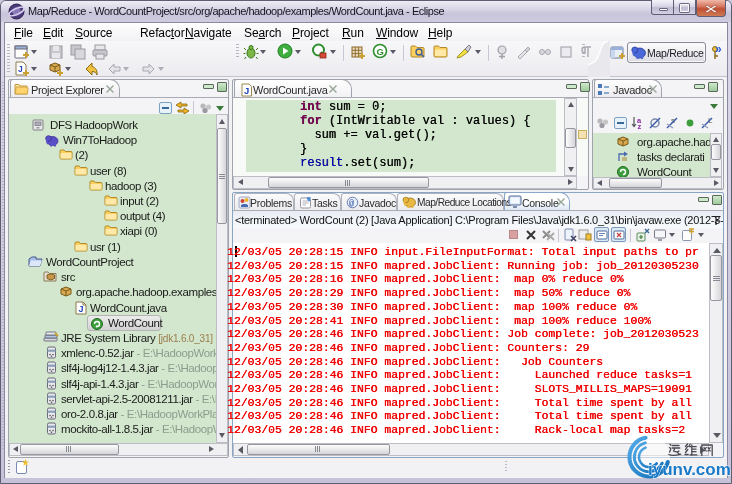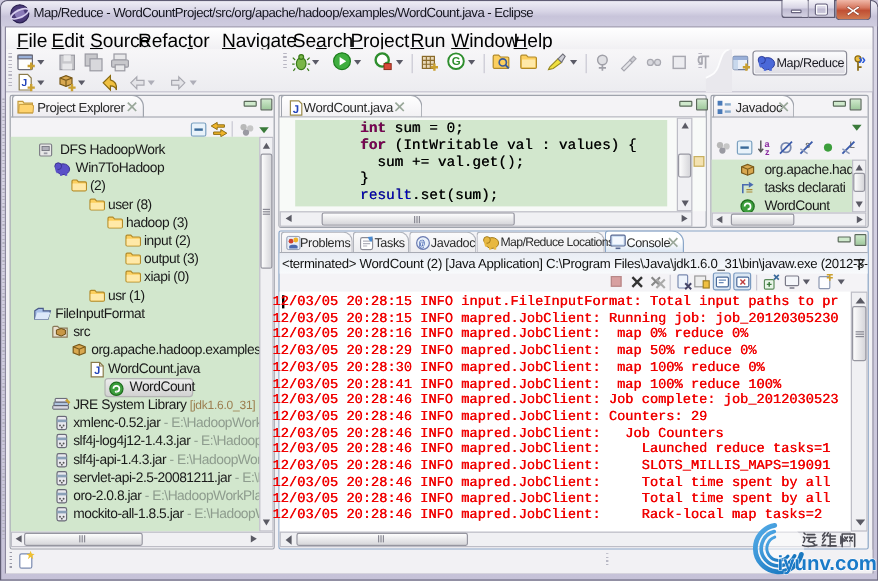--- a/index.html
+++ b/index.html
@@ -21,21 +21,21 @@
 .winbtn { position:absolute; top:0px; height:15px; border:1px solid #5f5c73; border-top:none;
   background:linear-gradient(#f5f4f9 0%,#d9d6e6 45%,#bfbbd2 55%,#d4d1e2 100%); }
 .winbtn.min { left:651px; width:23px; border-radius:0 0 0 3px; }
 .winbtn.max { left:674px; width:22px; border-left:none; }
 .winbtn.close { left:696px; width:30px; height:17px; border-radius:0 0 4px 4px;
   background:linear-gradient(#f0b8a8 0%,#d67860 40%,#c04f33 55%,#d07a52 100%); }
 
 
 #menubar { position:absolute; left:5px; top:23px; width:722px; height:18px;
   background:linear-gradient(#ffffff,#f1f0f3); color:#000; }
-#menubar span { position:absolute; top:3px; font-size:16px; letter-spacing:-0.1px; }
+#menubar span { position:absolute; top:3px; font-size:12px; letter-spacing:-0.1px; }
 u { text-decoration:underline; }
 
 
 #toolbar { position:absolute; left:5px; top:41px; width:722px; height:36px;
   background:linear-gradient(#f7f6f8,#ececf0); border-bottom:1px solid #c4c2cf; }
 .ticon { position:absolute; width:16px; height:16px; }
 .tsep { position:absolute; width:1px; height:16px; background:#c9c7d3; }
 .drop { position:absolute; width:0; height:0; border-left:3px solid transparent;
   border-right:3px solid transparent; border-top:4px solid #5a5a66; }
 .drop.dis { border-top-color:#aeaeb8; }
@@ -82,21 +82,21 @@
 <div class="abs" style="left:659px;top:8px;width:9px;height:3px;background:#fdfdfe;border:1px solid #6a6680;border-radius:1px"></div>
 <div class="abs" style="left:680px;top:4px;width:9px;height:8px;border:1px solid #fdfdfe;box-shadow:0 0 0 1px #6a6680;border-radius:1px"></div>
 <svg class="abs" style="left:705px;top:4px" width="12" height="10" viewBox="0 0 12 10">
  <path d="M2 1 L6 4 L10 1 L11.5 2.5 L7.5 5 L11.5 7.5 L10 9 L6 6 L2 9 L0.5 7.5 L4.5 5 L0.5 2.5 Z" fill="#fff" stroke="#8a3a2a" stroke-width="0.6"></path>
 </svg>
 <div id="client"></div>
 <div id="menubar">
  <span style="left:9px"><u>F</u>ile</span>
  <span style="left:38px"><u>E</u>dit</span>
  <span style="left:70px"><u>S</u>ource</span>
- <span style="left:110px">Refac<u>t</u>or</span>
+ <span style="left:135px">Refac<u>t</u>or</span>
  <span style="left:180px"><u>N</u>avigate</span>
  <span style="left:239px">Se<u>a</u>rch</span>
  <span style="left:287px"><u>P</u>roject</span>
  <span style="left:337px"><u>R</u>un</span>
  <span style="left:371px"><u>W</u>indow</span>
  <span style="left:423px"><u>H</u>elp</span>
 </div>
 <div id="toolbar"></div>
 
 <div class="abs" style="left:7px;top:44px;width:3px;height:28px;background-image:repeating-linear-gradient(#b8b6c2 0 1px,transparent 1px 3px)"></div>
@@ -355,40 +355,40 @@
  <div class="trow" style="left:0;top:80px">
       <svg class="abs" style="left:95px;top:0" width="14" height="12" viewBox="0 0 14 12">
         <use href="#folder"></use>
       </svg>
       <span class="lbl abs" style="left:111px">input (2)</span>
     </div>
  <div class="trow" style="left:0;top:95px">
       <svg class="abs" style="left:95px;top:0" width="14" height="12" viewBox="0 0 14 12">
         <use href="#folder"></use>
       </svg>
-      <span class="lbl abs" style="left:111px">output (3)</span>
+      <span class="lbl abs" style="left:111px">output (4)</span>
     </div>
  <div class="trow" style="left:0;top:110px">
       <svg class="abs" style="left:95px;top:0" width="14" height="12" viewBox="0 0 14 12">
         <use href="#folder"></use>
       </svg>
       <span class="lbl abs" style="left:111px">xiapi (0)</span>
     </div>
  <div class="trow" style="left:0;top:126px">
       <svg class="abs" style="left:65px;top:0" width="14" height="12" viewBox="0 0 14 12">
         <use href="#folder"></use>
       </svg>
       <span class="lbl abs" style="left:81px">usr (1)</span>
     </div>
  <div class="trow" style="left:0;top:141px">
       <svg class="abs" style="left:19px;top:0" width="15" height="13" viewBox="0 0 15 13">
         <path d="M1 4 L4 2 L8 2 L8 4 L14 4 L12 11 L1 11 Z" fill="#a8c0e8" stroke="#4a5a8a" stroke-width="1"></path>
         <path d="M1 11 L3 5.5 L14 5.5 L12 11 Z" fill="#dce8fa"></path>
       </svg>
-      <span class="lbl abs" style="left:37px">FileInputFormat</span>
+      <span class="lbl abs" style="left:37px">WordCountProject</span>
     </div>
  <div class="trow" style="left:0;top:156px">
       <svg class="abs" style="left:34px;top:0" width="15" height="13" viewBox="0 0 15 13">
         <path d="M1 3 C1 2.4 1.4 2 2 2 L5 2 L6.4 3.5 L13 3.5 L13 11 L1 11 Z" fill="#e8e0d0" stroke="#8a7a5a" stroke-width="1"></path>
         <path d="M4 5 L8 3.8 L11.5 5 L11.5 8.5 L8 10 L4 8.5 Z" fill="#c89848" stroke="#6a4a10" stroke-width="0.8"></path>
       </svg>
       <span class="lbl abs" style="left:52px">src</span>
     </div>
  <div class="trow" style="left:0;top:171px">
       <svg class="abs" style="left:50px;top:0" width="14" height="13" viewBox="0 0 14 13">

